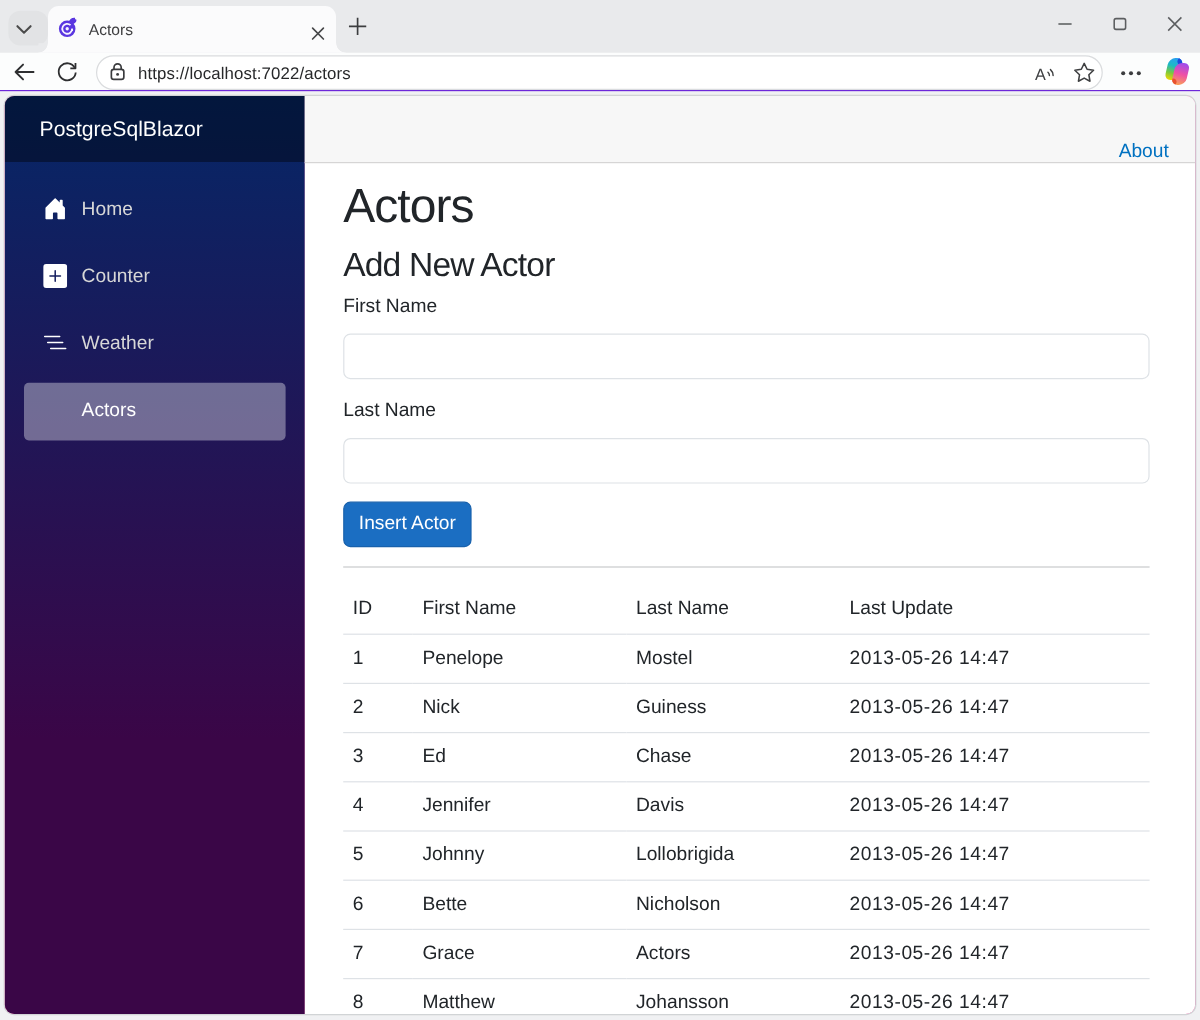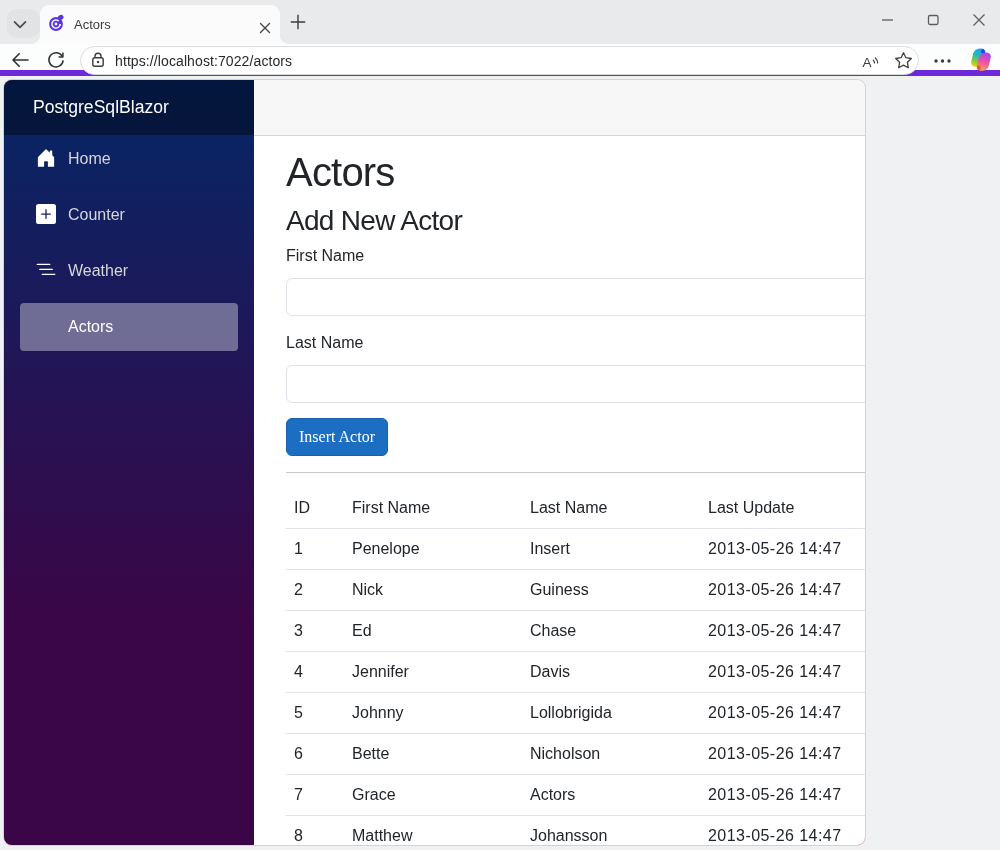--- a/index.html
+++ b/index.html
@@ -11,46 +11,46 @@
   .chevbtn { position:absolute; left:7px; top:9px; width:33px; height:29px; border-radius:10px; background:#e2e3e5; }
   .tab { position:absolute; left:40px; top:5px; width:240px; height:39px; background:#fbfbfc; border-radius:9px 9px 0 0; }
   .tab::before { content:''; position:absolute; left:-8px; bottom:0; width:8px; height:8px; background:radial-gradient(circle 8px at 0% 0%, #e9eaec 7.5px, #fbfbfc 8px); }
   .tab::after { content:''; position:absolute; right:-8px; bottom:0; width:8px; height:8px; background:radial-gradient(circle 8px at 100% 0%, #e9eaec 7.5px, #fbfbfc 8px); }
   .tab .fav { position:absolute; left:8px; top:9px; width:18px; height:18px; }
   .tab .title { position:absolute; left:34px; top:12px; font-size:13px; color:#3e3e40; }
   .tabclose { position:absolute; left:216px; top:14px; }
   .newtab { position:absolute; left:290px; top:14px; }
   .wincontrols { position:absolute; right:0; top:0; }
 
-  .toolbar { position:absolute; left:0; top:44px; width:1000px; height:32px; background:#fcfdfd; border-bottom:6px solid #6d28d9; }
+  .toolbar { position:absolute; left:0; top:44px; width:1000px; height:32px; background:#fcfdfd; border-bottom:1px solid #6d28d9; }
   .pill { position:absolute; left:80px; top:2px; width:839px; height:29px; background:#fff; border:1px solid #dadcde; border-radius:15px; }
   .urltext { position:absolute; left:34px; top:6px; font-size:14px; color:#27282a; letter-spacing:0.1px; }
 
   
-  .viewport { position:absolute; left:4px; top:80px; width:861px; height:765px; background:#ec4899; border-radius:8px; overflow:hidden; box-shadow:0 0 0 1px rgba(130,135,140,0.28); }
+  .viewport { position:absolute; left:4px; top:80px; width:992px; height:765px; background:#ec4899; border-radius:8px; overflow:hidden; box-shadow:0 0 0 1px rgba(130,135,140,0.28); }
 
   
   .sidebar { position:absolute; left:0; top:0; width:250px; height:765px; background-image:linear-gradient(180deg, rgb(5,39,103) 0%, #3a0647 70%); }
   .brand { height:55px; background-color:rgba(0,0,0,0.4); display:flex; align-items:center; padding-left:29px; color:#fff; font-size:17.6px; }
-  .navmenu { padding-top:0; }
+  .navmenu { padding-top:16px; }
   .navitem { padding:0 16px 8px 16px; }
   .navlink { height:48px; display:flex; align-items:center; border-radius:4px; color:#d7d7d7; font-size:16px; padding-left:16px; }
   .navlink .ico { width:20px; height:20px; margin-right:12px; position:relative; top:-1px; }
   .navlink.active { background:rgba(255,255,255,0.37); color:#fff; }
 
   
   .main { position:absolute; left:250px; top:0; width:742px; height:765px; background:#fff; }
   .toprow { height:56px; background:#f7f7f7; border-bottom:1px solid #d6d5d5; display:flex; align-items:flex-end; justify-content:flex-end; padding-right:22px; }
   .toprow a { color:#0071c1; font-size:16px; text-decoration:none; position:relative; top:1px; }
   article { padding:12px 38px 0 32px; }
   h1 { font-size:40px; font-weight:400; color:#212529; line-height:48px; margin-bottom:8px; letter-spacing:-0.8px; }
   h3 { font-size:28px; font-weight:400; color:#212529; line-height:33.6px; margin-bottom:6px; letter-spacing:-0.7px; }
   .flabel { display:block; font-size:16px; line-height:24px; color:#212529; margin-bottom:10px; }
   .fctl { display:block; width:100%; height:38px; border:1px solid #dee2e6; border-radius:6px; margin-bottom:15px; background:#fff; }
-  .btn { display:inline-block; background:#1b6ec2; border:1px solid #1861ac; border-radius:6px; color:#fff; font-size:16px; line-height:24px; padding:6px 12px; font-family:Liberation Serif, serif; }
+  .btn { display:inline-block; background:#1b6ec2; border:1px solid #1861ac; border-radius:6px; color:#fff; font-size:16px; line-height:24px; padding:6px 12px; font-family:Liberation Sans, sans-serif; }
   hr { border:none; border-top:1px solid #c8cacc; margin-top:16px; margin-bottom:0; }
   table { width:100%; border-collapse:collapse; table-layout:fixed; margin-top:15px; font-size:16px; color:#212529; }
   col.c1 { width:58px; } col.c2 { width:178px; } col.c3 { width:178px; }
   th { text-align:left; font-weight:400; padding:8px; line-height:24px; border-bottom:1px solid #dee2e6; }
   td { padding:8px; line-height:24px; border-bottom:1px solid #dee2e6; }
   td:nth-child(4) { letter-spacing:0.45px;margin-left:24px; }
 </style>
 </head>
 <body>
 
@@ -203,21 +203,21 @@
         <tbody>
             <tr>
               <th>ID</th>
               <th>First Name</th>
               <th>Last Name</th>
               <th>Last Update</th>
             </tr>
         <tr>
               <td>1</td>
               <td>Penelope</td>
-              <td>Insert</td>
+              <td>Mostel</td>
               <td>2013-05-26 14:47</td>
             </tr>
         <tr>
               <td>2</td>
               <td>Nick</td>
               <td>Guiness</td>
               <td>2013-05-26 14:47</td>
             </tr>
         <tr>
               <td>3</td>

